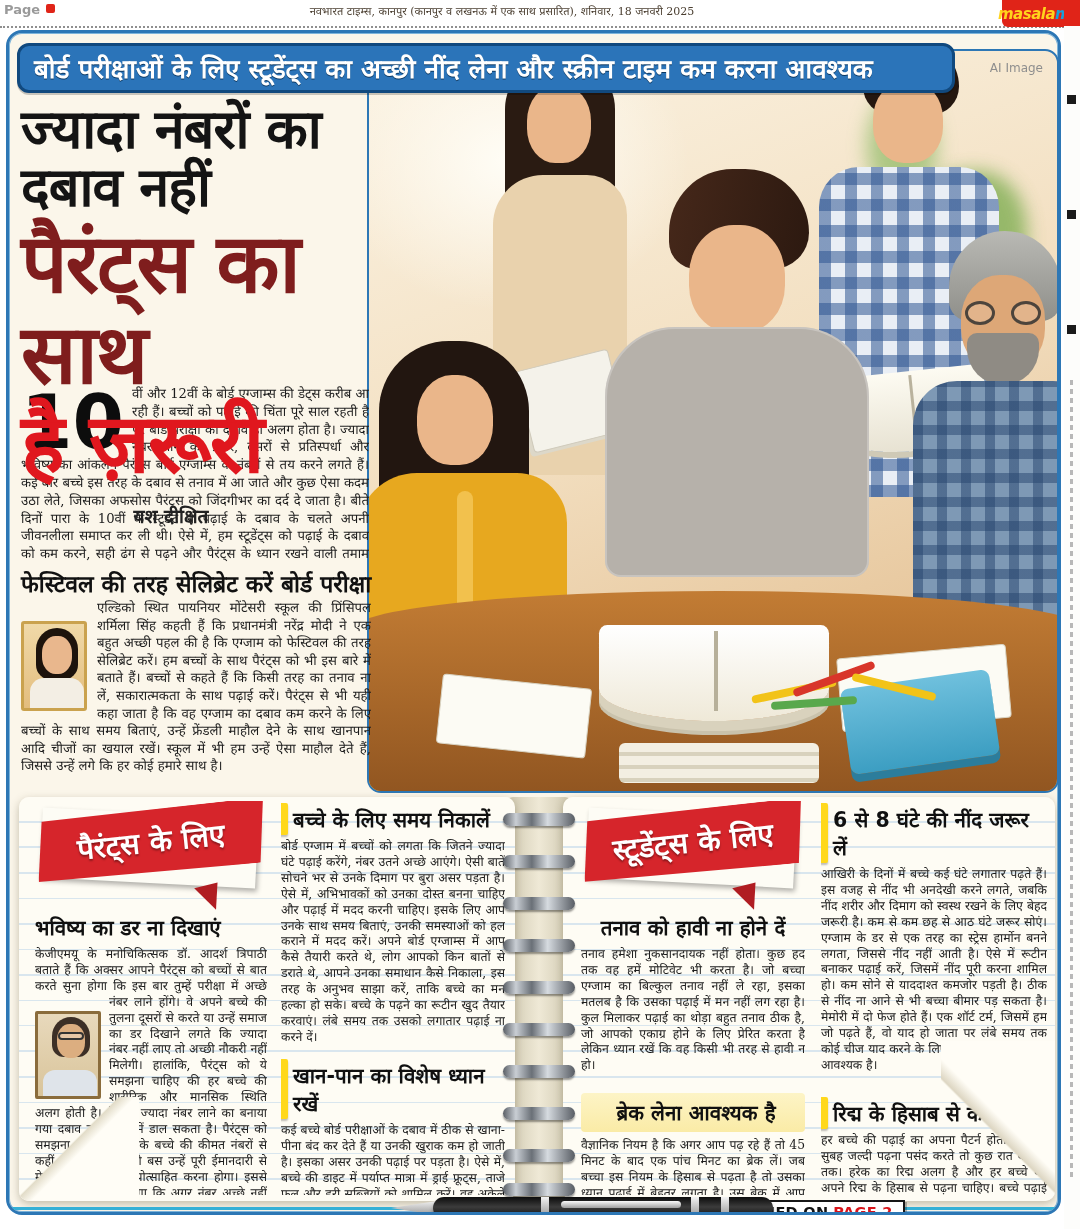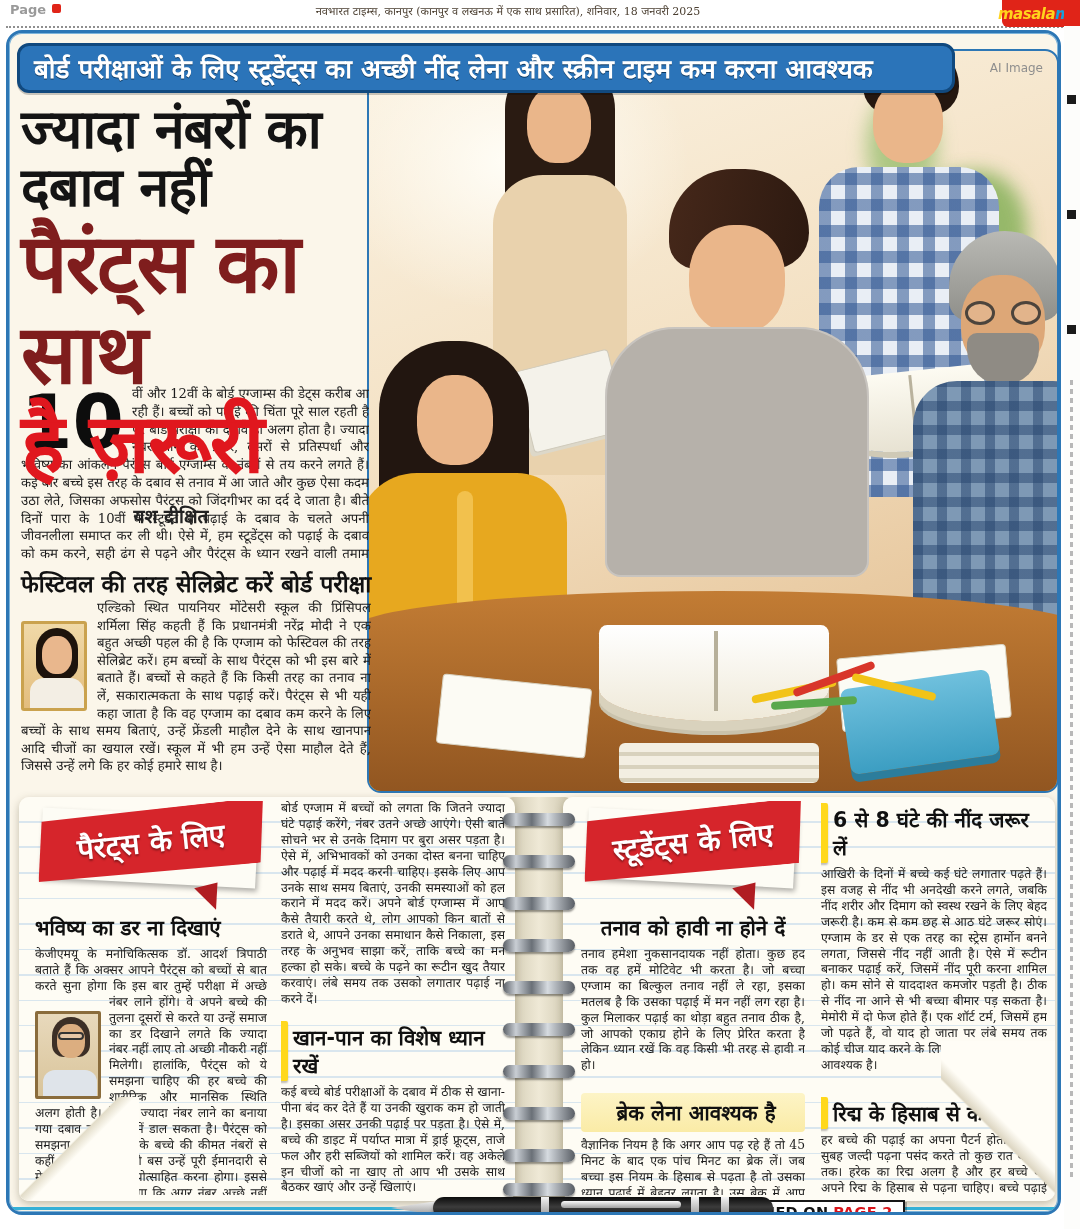--- a/index.html
+++ b/index.html
@@ -1,21 +1,21 @@
 <!DOCTYPE html>
 <html lang="hi"><head>
 <meta charset="utf-8">
 <style>
   * { margin:0; padding:0; box-sizing:border-box; }
   html,body { width:1080px; height:1229px; overflow:hidden; background:#fff;
     font-family:"DejaVu Sans","Liberation Sans",sans-serif; }
 
   
   .masthead { position:absolute; left:0; top:0; width:1064px; height:28px;
-    border-bottom:2px dotted #8f8f8f; background:#fff;margin-left:6px; }
+    border-bottom:2px dotted #8f8f8f; background:#fff; }
   .page-label { position:absolute; left:4px; top:2px; font-size:13px; color:#9a9a9a; font-weight:bold; }
   .page-label-mark { position:absolute; left:46px; top:4px; width:9px; height:9px;
     background:#e02418; border-radius:2px; }
   .np-line { position:absolute; left:0; right:60px; top:3px; text-align:center;
     font-size:11px; color:#4a3e30; font-family:"DejaVu Serif","Liberation Serif",serif; }
   .logo { position:absolute; right:0; top:0; width:78px; height:27px; background:#e02418;
     border-radius:0 0 0 6px; display:flex; align-items:center; justify-content:center;
     font-weight:900; font-style:italic; font-size:15px; letter-spacing:-0.5px; }
   .logo .p1 { color:#ffd31c; } .logo .p2 { color:#19a0d8; }
 
@@ -350,20 +350,21 @@
           <span class="hhair"></span>
             <span class="hface"></span>
           <span class="hglasses"></span>
             <span class="hbody"></span>
         </span>
         <span>केजीएमयू के मनोचिकित्सक डॉ. आदर्श त्रिपाठी बताते हैं कि अक्सर आपने पैरंट्स को बच्चों से बात करते सुना होगा कि इस बार तुम्हें परीक्षा में अच्छे नंबर लाने होंगे। वे अपने बच्चे की तुलना दूसरों से करते या उन्हें समाज का डर दिखाने लगते कि ज्यादा नंबर नहीं लाए तो अच्छी नौकरी नहीं मिलेगी। हालांकि, पैरंट्स को ये समझना चाहिए की हर बच्चे की शारीरिक और मानसिक स्थिति अलग होती है। ऐसे में ज्यादा नंबर लाने का बनाया गया दबाव उसे तनाव में डाल सकता है। पैरंट्स को समझना होगा कि आपके बच्चे की कीमत नंबरों से कहीं ज्यादा है। आपको बस उन्हें पूरी ईमानदारी से मेहनत करने के लिए प्रोत्साहित करना होगा। इससे बच्चे में ये डर नहीं रहेगा कि अगर नंबर अच्छे नहीं आए तो मैं अपने पैरंट्स का सामना कैसे करूंगा।</span>
       </div>
     </div>
 
     <div class="ncol c2">
+      <div class="nhead ybar">बच्चे के लिए समय निकालें</div>
       <div class="ntext" style="height:212px;overflow:hidden">बोर्ड एग्जाम में बच्चों को लगता कि जितने ज्यादा घंटे पढ़ाई करेंगे, नंबर उतने अच्छे आएंगे। ऐसी बातें सोचने भर से उनके दिमाग पर बुरा असर पड़ता है। ऐसे में, अभिभावकों को उनका दोस्त बनना चाहिए और पढ़ाई में मदद करनी चाहिए। इसके लिए आप उनके साथ समय बिताएं, उनकी समस्याओं को हल कराने में मदद करें। अपने बोर्ड एग्जाम्स में आप कैसे तैयारी करते थे, लोग आपको किन बातों से डराते थे, आपने उनका समाधान कैसे निकाला, इस तरह के अनुभव साझा करें, ताकि बच्चे का मन हल्का हो सके। बच्चे के पढ़ने का रूटीन खुद तैयार करवाएं। लंबे समय तक उसको लगातार पढ़ाई ना करने दें।</div>
       <div class="nhead ybar" style="margin-top:10px">खान-पान का विशेष ध्यान रखें</div>
       <div class="ntext" style="height:118px;overflow:hidden">कई बच्चे बोर्ड परीक्षाओं के दबाव में ठीक से खाना-पीना बंद कर देते हैं या उनकी खुराक कम हो जाती है। इसका असर उनकी पढ़ाई पर पड़ता है। ऐसे में, बच्चे की डाइट में पर्याप्त मात्रा में ड्राई फ्रूट्स, ताजे फल और हरी सब्जियों को शामिल करें। वह अकेले इन चीजों को ना खाए तो आप भी उसके साथ बैठकर खाएं और उन्हें खिलाएं।</div>
     </div>
 
     <div class="ncol c3">
       <div class="ribbon-wrap">
         <div class="ribbon-card"></div>
         <div class="ribbon">स्टूडेंट्स के लिए</div>
         <div class="ribbon-tail"></div>

